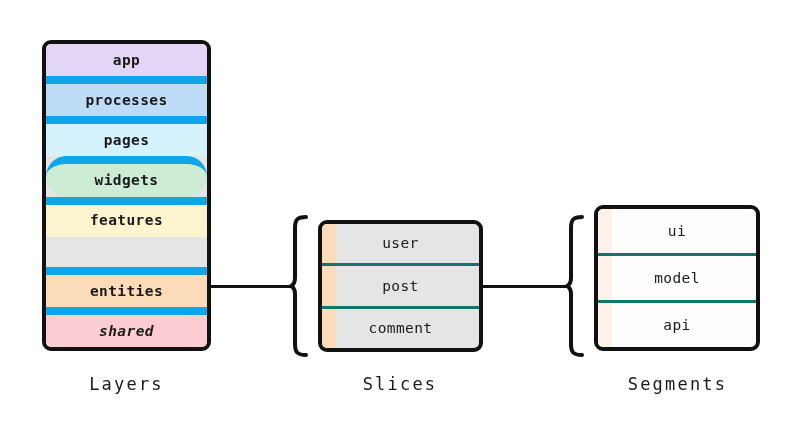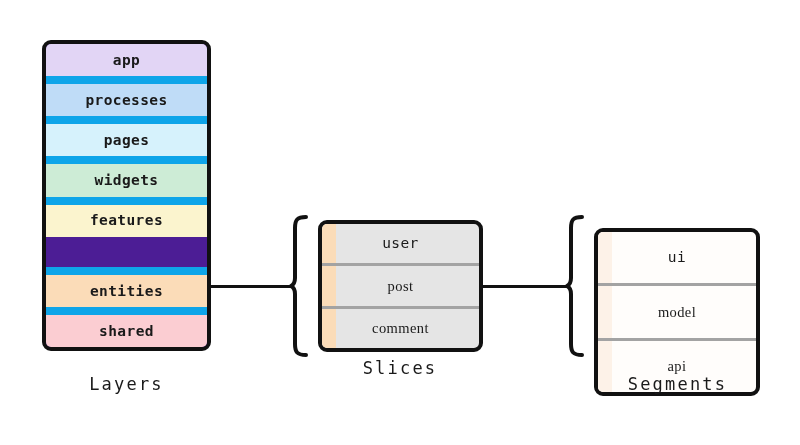--- a/index.html
+++ b/index.html
@@ -28,21 +28,21 @@
     height: 3px;
   }
 
   
   .stack {
     position: absolute;
     border: 4px solid #111111;
     border-radius: 9px;
     box-sizing: border-box;
     overflow: hidden;
-    background: #4c1d95;
+    background: #e5e5e5;
     display: flex;
     flex-direction: column;
   }
 
   .row {
     flex: 1 1 0;
     display: flex;
     align-items: center;
     justify-content: center;
     position: relative;
@@ -66,22 +66,21 @@
     letter-spacing: 0.4px;
     line-height: 1;
   }
 
   
   .accent-stack {
     display: flex;
     flex-direction: column;
   }
   .accent-stack .row + .row {
-    border-top: 3px solid #a3a3a3;
-    font-family: Liberation Serif, serif;
+    border-top: 3px solid #0f766e;
   }
   .accent-stack .row-accent {
     position: absolute;
     left: 0;
     top: 0;
     bottom: 0;
     width: 14px;
   }
   .accent-stack .row-label {
     font-size: 14.5px;
@@ -94,44 +93,44 @@
   }
 
   #slices-stack {
     left: 318px;
     top: 220px;
     width: 165px;
     height: 132px;
   }
   #segments-stack {
     left: 594px;
-    top: 228px;
+    top: 205px;
     width: 166px;
-    height: 168px;
+    height: 146px;
   }
 
   
   .bracket {
     position: absolute;
     width: 22px;
   }
   .bracket svg { display: block; }
 
   
   .caption {
     position: absolute;
     text-align: center;
     font-size: 17px;
     letter-spacing: 2.2px;
     color: #1a1a1a;
     font-weight: normal;
     white-space: nowrap;
   }
   #caption-layers   { left: 42px;  top: 374px; width: 169px; }
-  #caption-slices   { left: 300px; top: 358px; width: 200px; }
+  #caption-slices   { left: 300px; top: 374px; width: 200px; }
   #caption-segments { left: 580px; top: 374px; width: 195px; }
 </style>
 </head>
 <body>
 
 <div class="canvas">
 
   <div class="connector" style="left:209px; top:285px; width:83px;"></div>
 
   <div class="connector" style="left:481px; top:285px; width:87px;"></div>
@@ -139,30 +138,30 @@
   <div class="stack" id="layers-stack">
     <div class="row" style="background:#e2d5f5;">
       <span class="row-label">app</span>
     </div>
     <div class="row" style="background:#bfdcf7;">
       <span class="row-label">processes</span>
     </div>
     <div class="row" style="background:#d6f2fc;">
       <span class="row-label">pages</span>
     </div>
-    <div class="row" style="background:#cdecd6;">
+    <div class="row" style="background:#cdecd6;border-radius:21px;">
       <span class="row-label">widgets</span>
     </div>
     <div class="row" style="background:#fbf4ce;">
       <span class="row-label">features</span>
     </div>
     <div class="row" style="background:#fbdcb8;margin-top:30px;">
       <span class="row-label">entities</span>
     </div>
-    <div class="row" style="background:#fbcdd2;">
+    <div class="row" style="background:#fbcdd2;font-style:italic;">
       <span class="row-label">shared</span>
     </div>
   </div>
 
   <div class="bracket" style="left:288px; top:214px; height:144px;">
     <svg width="22" height="144" viewBox="0 0 22 144" fill="none" xmlns="http://www.w3.org/2000/svg">
       <path d="M18 3 C9 3 7 6 7 14 L7 64 C7 69 5 71 3 72 C5 73 7 75 7 80 L7 130 C7 138 9 141 18 141" stroke="#111111" stroke-width="4" stroke-linecap="round" stroke-linejoin="round" fill="none"></path>
     </svg>
   </div>
 

